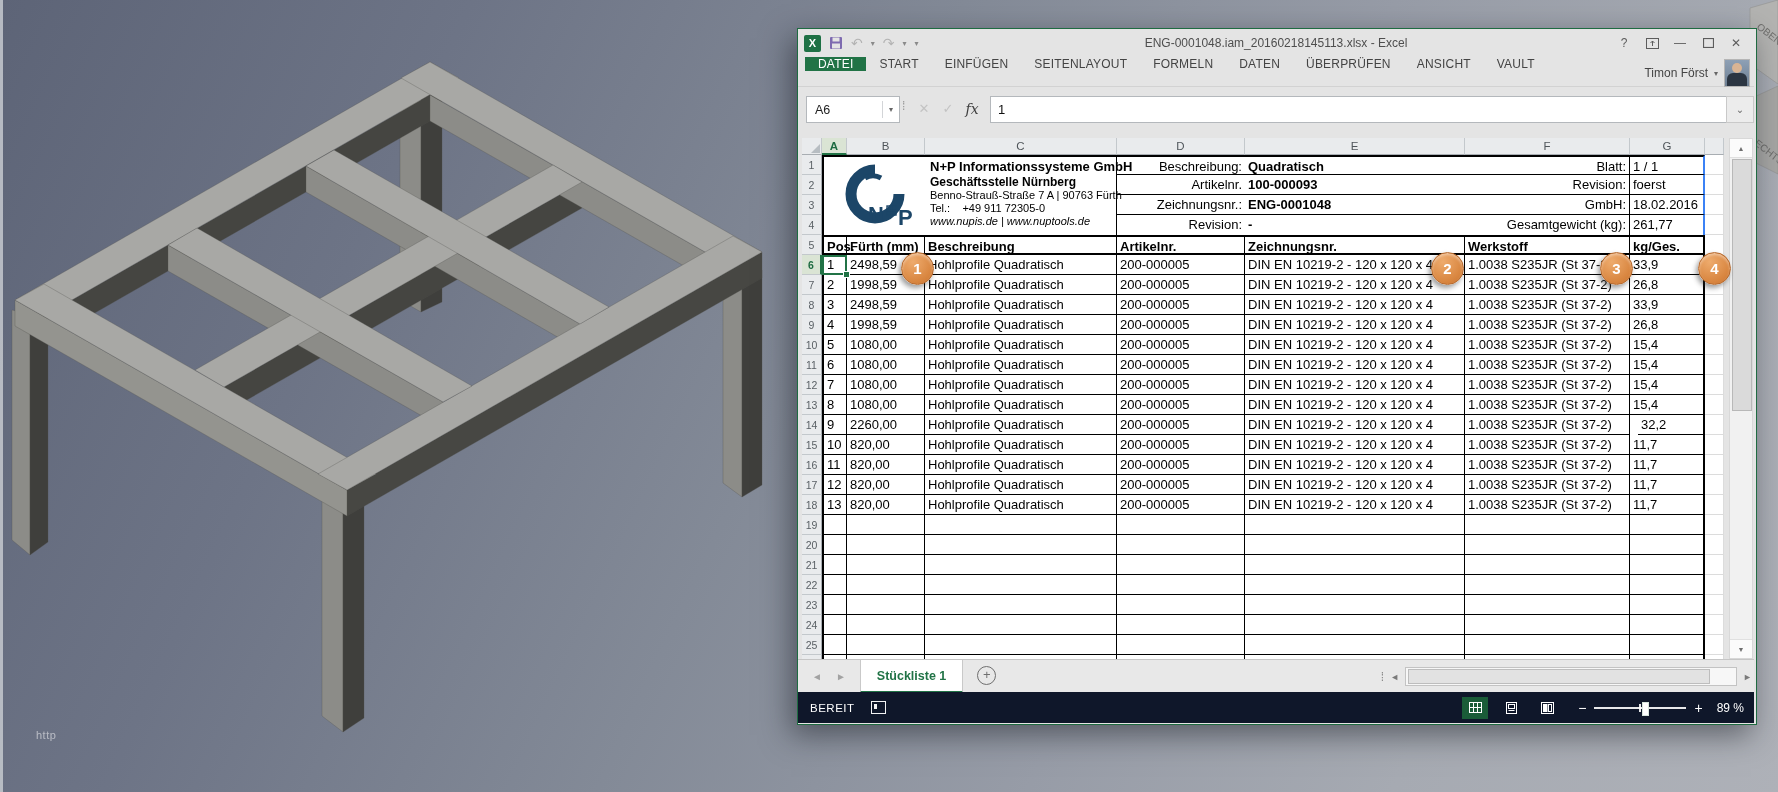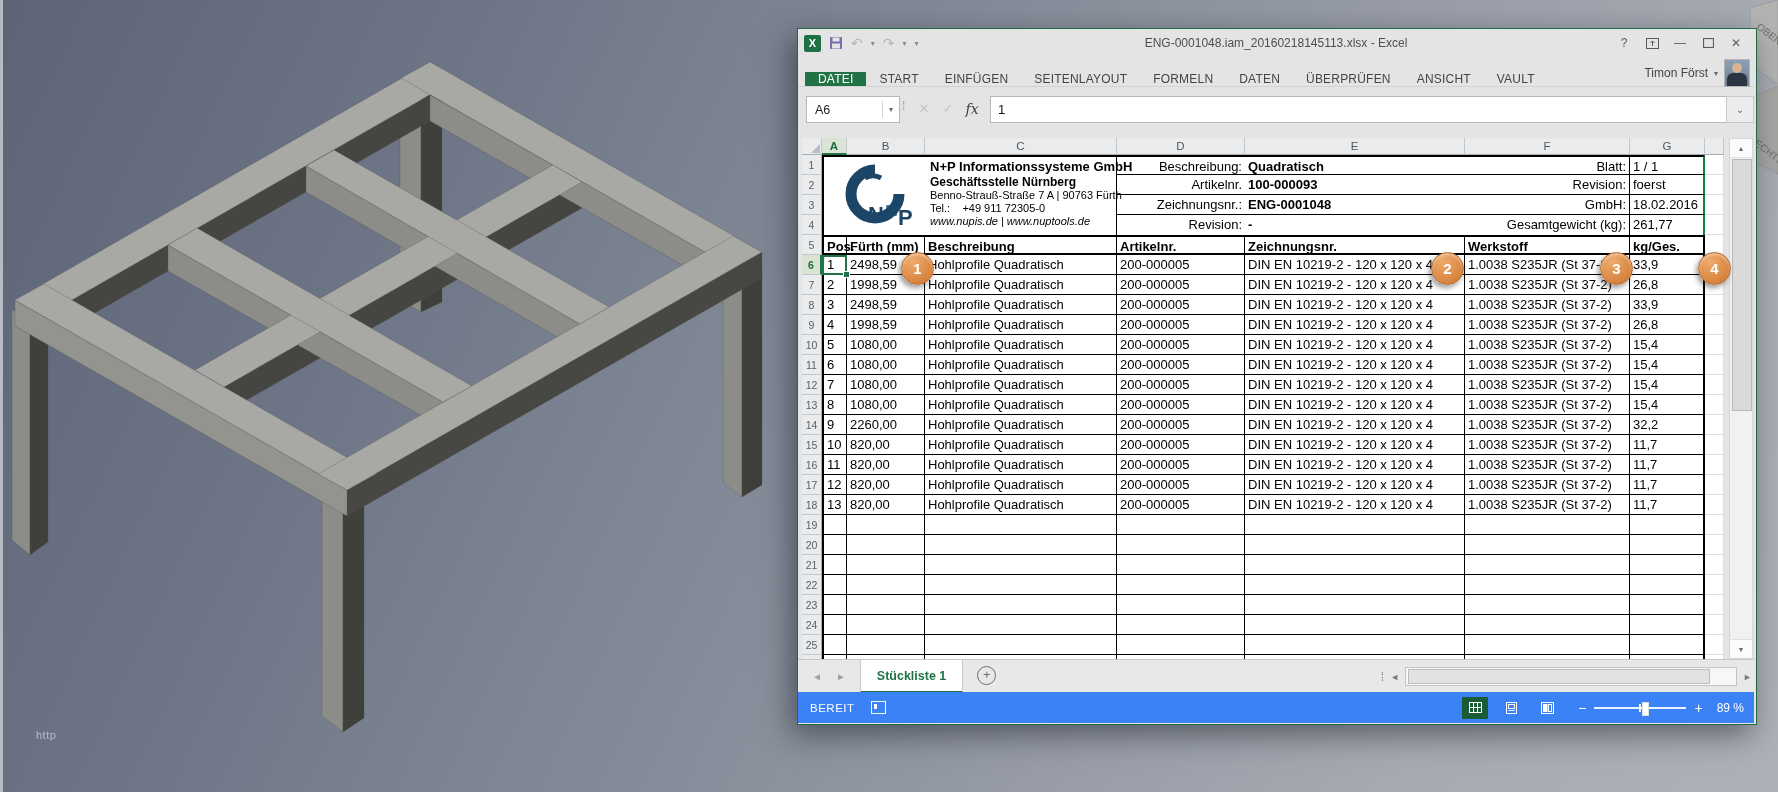--- a/index.html
+++ b/index.html
@@ -19,21 +19,21 @@
   .qat{position:absolute;left:6px;top:3px;display:flex;align-items:center;gap:8px;height:22px;}
   .xl-icon{width:17px;height:17px;background:#1e7145;border-radius:2px;color:#fff;font-weight:bold;font-size:11px;display:flex;align-items:center;justify-content:center;}
   .qat-dis{color:#b3b3b3;font-size:14px;line-height:1;}
   .qat-drop{color:#8a8a8a;font-size:8px;}
   .win-title{position:absolute;left:0;right:0;top:0;height:28px;display:flex;align-items:center;justify-content:center;font-size:12px;color:#4e4e4e;pointer-events:none;}
   .win-controls{position:absolute;right:4px;top:0;height:28px;display:flex;align-items:center;gap:0;}
   .wc-btn{width:28px;height:24px;display:flex;align-items:center;justify-content:center;color:#5c5c5c;font-size:12px;}
   .wc-btn svg{display:block;}
 
   .menurow{position:absolute;left:0;top:28px;width:956px;height:29px;border-bottom:1px solid #d2d2d2;display:flex;align-items:stretch;}
-  .rtabs{display:flex;align-items:flex-end;padding-left:7px;}
+  .rtabs{display:flex;align-items:flex-start;padding-left:7px;}
   .rtab{display:flex;align-items:center;padding:0 13px;font-size:12px;color:#444;letter-spacing:.2px;}
   .rtab.active{background:#217346;color:#fff;}
   .user-block{position:absolute;right:6px;top:30px;display:flex;align-items:center;gap:6px;}
   .user-name{font-size:12px;color:#444;}
   .user-caret{font-size:8px;color:#666;}
   .avatar{width:24px;height:26px;background:linear-gradient(#8ea0b5,#6d7f93);position:relative;overflow:hidden;border:1px solid #b5b5b5;}
   .avatar .head{position:absolute;left:7px;top:3px;width:10px;height:10px;border-radius:50%;background:#d9b494;}
   .avatar .body{position:absolute;left:2px;top:13px;width:20px;height:13px;border-radius:6px 6px 0 0;background:#2b3542;}
 
   .formularow{position:absolute;left:0;top:66px;width:956px;height:28px;}
@@ -70,21 +70,21 @@
   .company-cell .l2{display:block;font-weight:bold;font-size:12px;line-height:14px;}
   .company-cell .l3,.company-cell .l4{display:block;font-size:11px;line-height:13px;white-space:pre;}
   .company-cell .l5{display:block;font-size:11px;line-height:13px;font-style:italic;}
   .mcell{font-size:13px;line-height:18px;padding:1px 3px 0 3px;white-space:nowrap;}
   .mlbl{display:flex;justify-content:flex-end;overflow:hidden;}
   .mlbl span{white-space:nowrap;}
   .mval{font-weight:bold;}
   .bt2{border-top:2px solid #000;}
   .bb1{border-bottom:1px solid #000;}
   .br1{border-right:1px solid #000;}
-  .br2{border-right:2px solid #15803d;}
+  .br2{border-right:2px solid #3b82f6;}
 
   .sel-box{position:absolute;left:20px;top:117px;width:25px;height:20px;border:2px solid #217346;box-sizing:border-box;z-index:8;}
   .sel-handle{position:absolute;left:41px;top:133px;width:5px;height:5px;background:#217346;border:1px solid #fff;z-index:9;}
 
   
   .vscroll{position:absolute;left:931px;top:109px;width:24px;height:521px;background:#f1f1f1;border:1px solid #d8d8d8;box-sizing:border-box;}
   .vs-btn{position:absolute;left:0;width:22px;height:18px;background:#fbfbfb;border-bottom:1px solid #e0e0e0;display:flex;align-items:center;justify-content:center;color:#6f6f6f;font-size:7px;}
   .vs-btn.bottom{bottom:0;top:auto;border-top:1px solid #e0e0e0;border-bottom:none;}
   .vs-thumb{position:absolute;left:2px;top:20px;width:18px;height:250px;background:#dadada;border:1px solid #b8b8b8;}
 
@@ -93,21 +93,21 @@
   .tab-nav{display:flex;align-items:center;gap:14px;padding:0 14px;color:#a2a2a2;font-size:10px;}
   .sheet-tab{background:#fff;display:flex;align-items:center;padding:0 16px;font-size:12.5px;font-weight:bold;color:#217346;border-right:1px solid #c9c9c9;border-left:1px solid #c9c9c9;border-bottom:2px solid #217346;}
   .add-sheet{width:19px;height:19px;margin:6px 0 0 14px;border:1.5px solid #6f6f6f;border-radius:50%;color:#6f6f6f;font-size:13px;line-height:16px;text-align:center;box-sizing:border-box;}
   .tab-right{position:absolute;right:2px;top:0;height:33px;display:flex;align-items:center;gap:6px;}
   .tb-dots{color:#8b8b8b;font-size:12px;}
   .tb-arrow{color:#7a7a7a;font-size:9px;}
   .hscroll{width:330px;height:17px;background:#f7f7f7;border:1px solid #c3c3c3;position:relative;}
   .hs-thumb{position:absolute;left:2px;top:1px;width:300px;height:13px;background:#e2e2e2;border:1px solid #bdbdbd;}
 
   
-  .statusbar{position:absolute;left:0;top:663px;width:956px;height:31px;background:#3b82f6;display:flex;align-items:center;color:#fff;}
+  .statusbar{position:absolute;left:0;top:663px;width:956px;height:31px;background:#0f172a;display:flex;align-items:center;color:#fff;}
   .sb-mode{margin-left:12px;font-size:11.5px;letter-spacing:.5px;}
   .sb-macro{margin-left:16px;width:13px;height:11px;border:1px solid #fff;position:relative;opacity:.95;}
   .sb-macro:after{content:"";position:absolute;left:2px;top:2px;width:3px;height:5px;background:#fff;}
   .sb-right{position:absolute;right:10px;top:0;height:31px;display:flex;align-items:center;gap:10px;}
   .view-btn{width:26px;height:22px;display:flex;align-items:center;justify-content:center;}
   .view-btn.active{background:#1a5c38;}
   .zoomctl{display:flex;align-items:center;gap:8px;margin-left:8px;}
   .z-sign{font-size:14px;line-height:1;}
   .z-track{width:92px;height:2px;background:rgba(255,255,255,.9);position:relative;}
   .z-notch{position:absolute;left:45px;top:-3px;width:2px;height:8px;background:rgba(255,255,255,.9);}
@@ -424,21 +424,21 @@
         <div class="cell tb c3" style="grid-area: 14 / 5;">200-000005</div>
         <div class="cell tb c4" style="grid-area: 14 / 6;">DIN EN 10219-2 - 120 x 120 x 4</div>
         <div class="cell tb c5" style="grid-area: 14 / 7;">1.0038 S235JR (St 37-2)</div>
         <div class="cell tb c6" style="grid-area: 14 / 8;">15,4</div>
         <div class="cell tb c0" style="grid-area: 15 / 2;">9</div>
         <div class="cell tb c1" style="grid-area: 15 / 3;">2260,00</div>
         <div class="cell tb c2" style="grid-area: 15 / 4;">Hohlprofile Quadratisch</div>
         <div class="cell tb c3" style="grid-area: 15 / 5;">200-000005</div>
         <div class="cell tb c4" style="grid-area: 15 / 6;">DIN EN 10219-2 - 120 x 120 x 4</div>
         <div class="cell tb c5" style="grid-area: 15 / 7;">1.0038 S235JR (St 37-2)</div>
-        <div class="cell tb c6" style="grid-area: 15 / 8;">32,2</div>
+        <div class="cell tb c6" style="grid-area: 15 / 8; margin-left: 8px;">32,2</div>
         <div class="cell tb c0" style="grid-area: 16 / 2;">10</div>
         <div class="cell tb c1" style="grid-area: 16 / 3;">820,00</div>
         <div class="cell tb c2" style="grid-area: 16 / 4;">Hohlprofile Quadratisch</div>
         <div class="cell tb c3" style="grid-area: 16 / 5;">200-000005</div>
         <div class="cell tb c4" style="grid-area: 16 / 6;">DIN EN 10219-2 - 120 x 120 x 4</div>
         <div class="cell tb c5" style="grid-area: 16 / 7;">1.0038 S235JR (St 37-2)</div>
         <div class="cell tb c6" style="grid-area: 16 / 8;">11,7</div>
         <div class="cell tb c0" style="grid-area: 17 / 2;">11</div>
         <div class="cell tb c1" style="grid-area: 17 / 3;">820,00</div>
         <div class="cell tb c2" style="grid-area: 17 / 4;">Hohlprofile Quadratisch</div>

